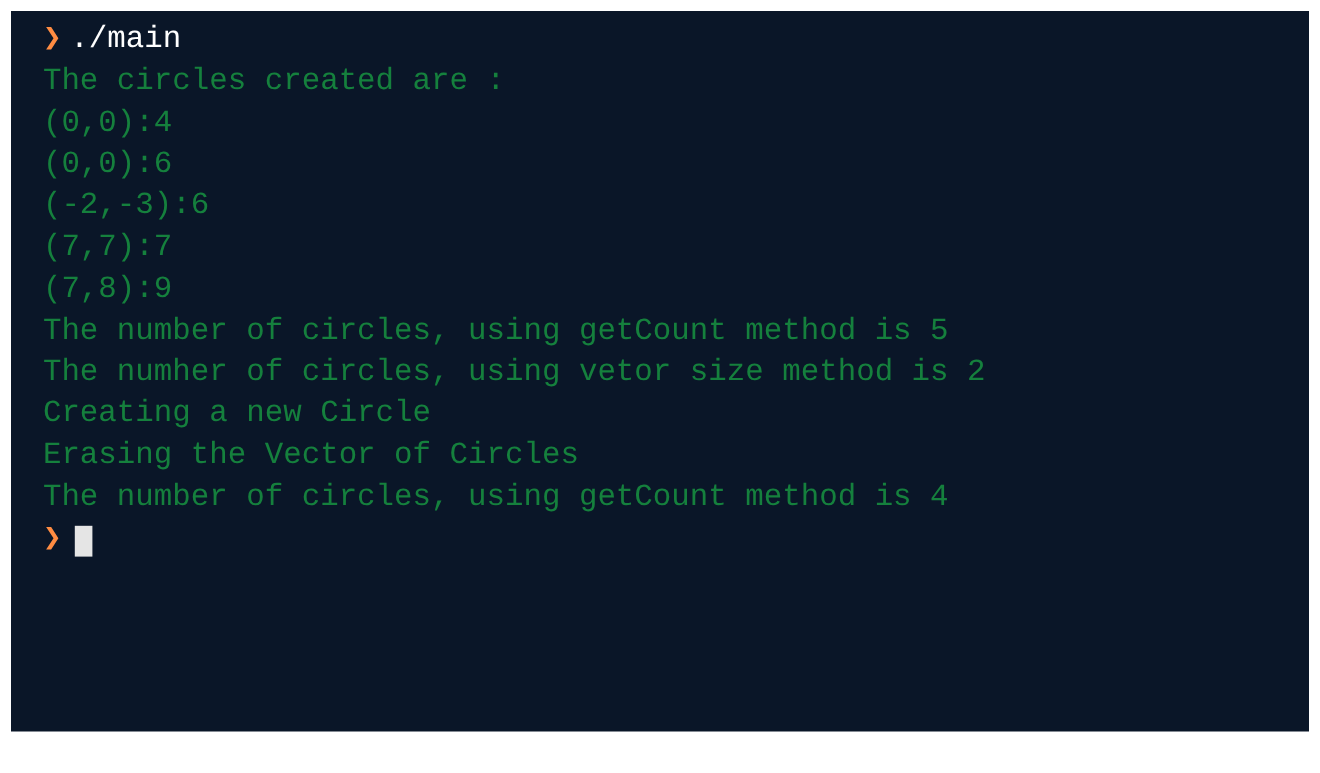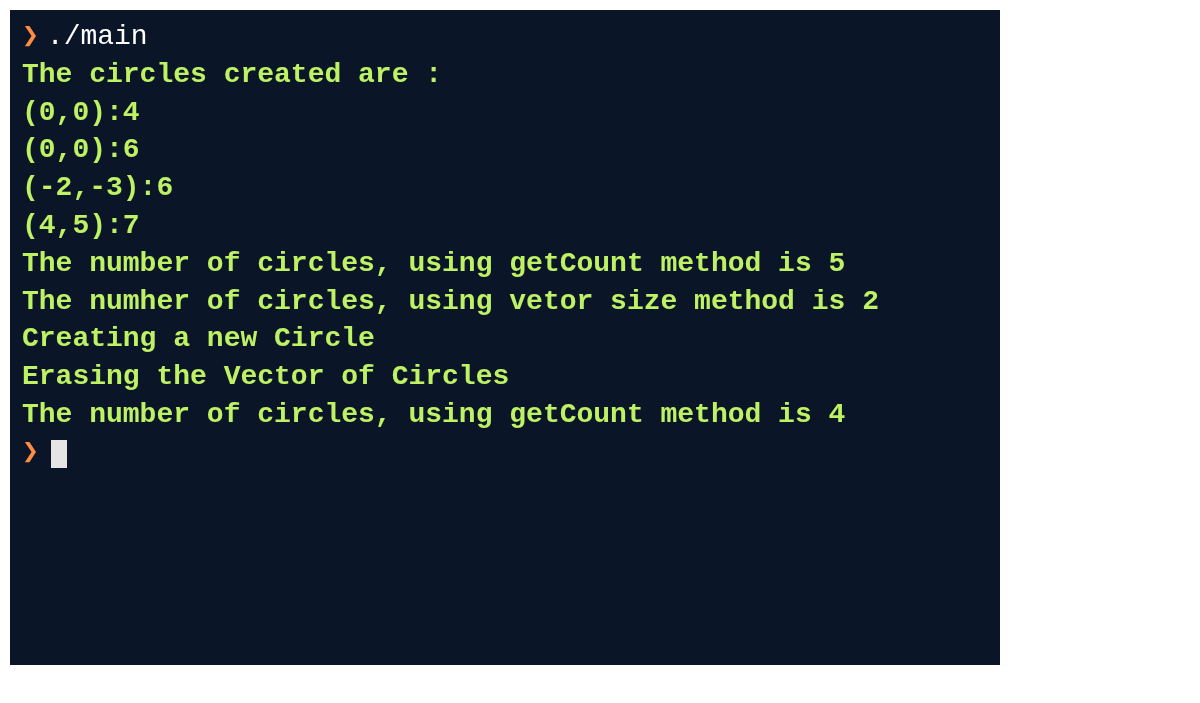--- a/index.html
+++ b/index.html
@@ -8,39 +8,38 @@
       box-sizing: border-box;
     }
     body {
       background: #ffffff;
       padding: 10px;
       font-family: 'Consolas', 'Monaco', 'Courier New', monospace;
     }
     .terminal {
       background: #0a1628;
       color: #e5e5e5;
-      padding: 8px 12px;
+      padding: 8px 29px;
       font-size: 28px;
       line-height: 1.35;
       min-height: 655px;
-      width: 990px;
+      width: 1180px;
       font-family: 'Consolas', 'Monaco', 'Courier New', monospace;
     }
     .prompt-symbol {
       color: #ff8c42;
       font-weight: bold;
       margin-right: 8px;
     }
     .command {
       color: #ffffff;
     }
     .output-line {
-      color: #bef264;
+      color: #15803d;
       white-space: pre;
-      font-weight: bold;
     }
     .cursor {
       display: inline-block;
       width: 16px;
       height: 28px;
       background: #e5e5e5;
       vertical-align: text-bottom;
       margin-left: 4px;
     }
     .line {
@@ -51,21 +50,22 @@
 <body>
 
 <div class="terminal">
   <div class="line">
     <span class="prompt-symbol">❯</span><span class="command">./main</span>
   </div>
   <div class="output-line line">The circles created are :</div>
   <div class="output-line line">(0,0):4</div>
   <div class="output-line line">(0,0):6</div>
   <div class="output-line line">(-2,-3):6</div>
-  <div class="output-line line">(4,5):7</div>
+  <div class="output-line line">(7,7):7</div>
+  <div class="output-line line">(7,8):9</div>
   <div class="output-line line">The number of circles, using getCount method is 5</div>
   <div class="output-line line">The numher of circles, using vetor size method is 2</div>
   <div class="output-line line">Creating a new Circle</div>
   <div class="output-line line">Erasing the Vector of Circles</div>
   <div class="output-line line">The number of circles, using getCount method is 4</div>
   <div class="line">
     <span class="prompt-symbol">❯</span><span class="cursor"></span>
   </div>
 </div>
 

